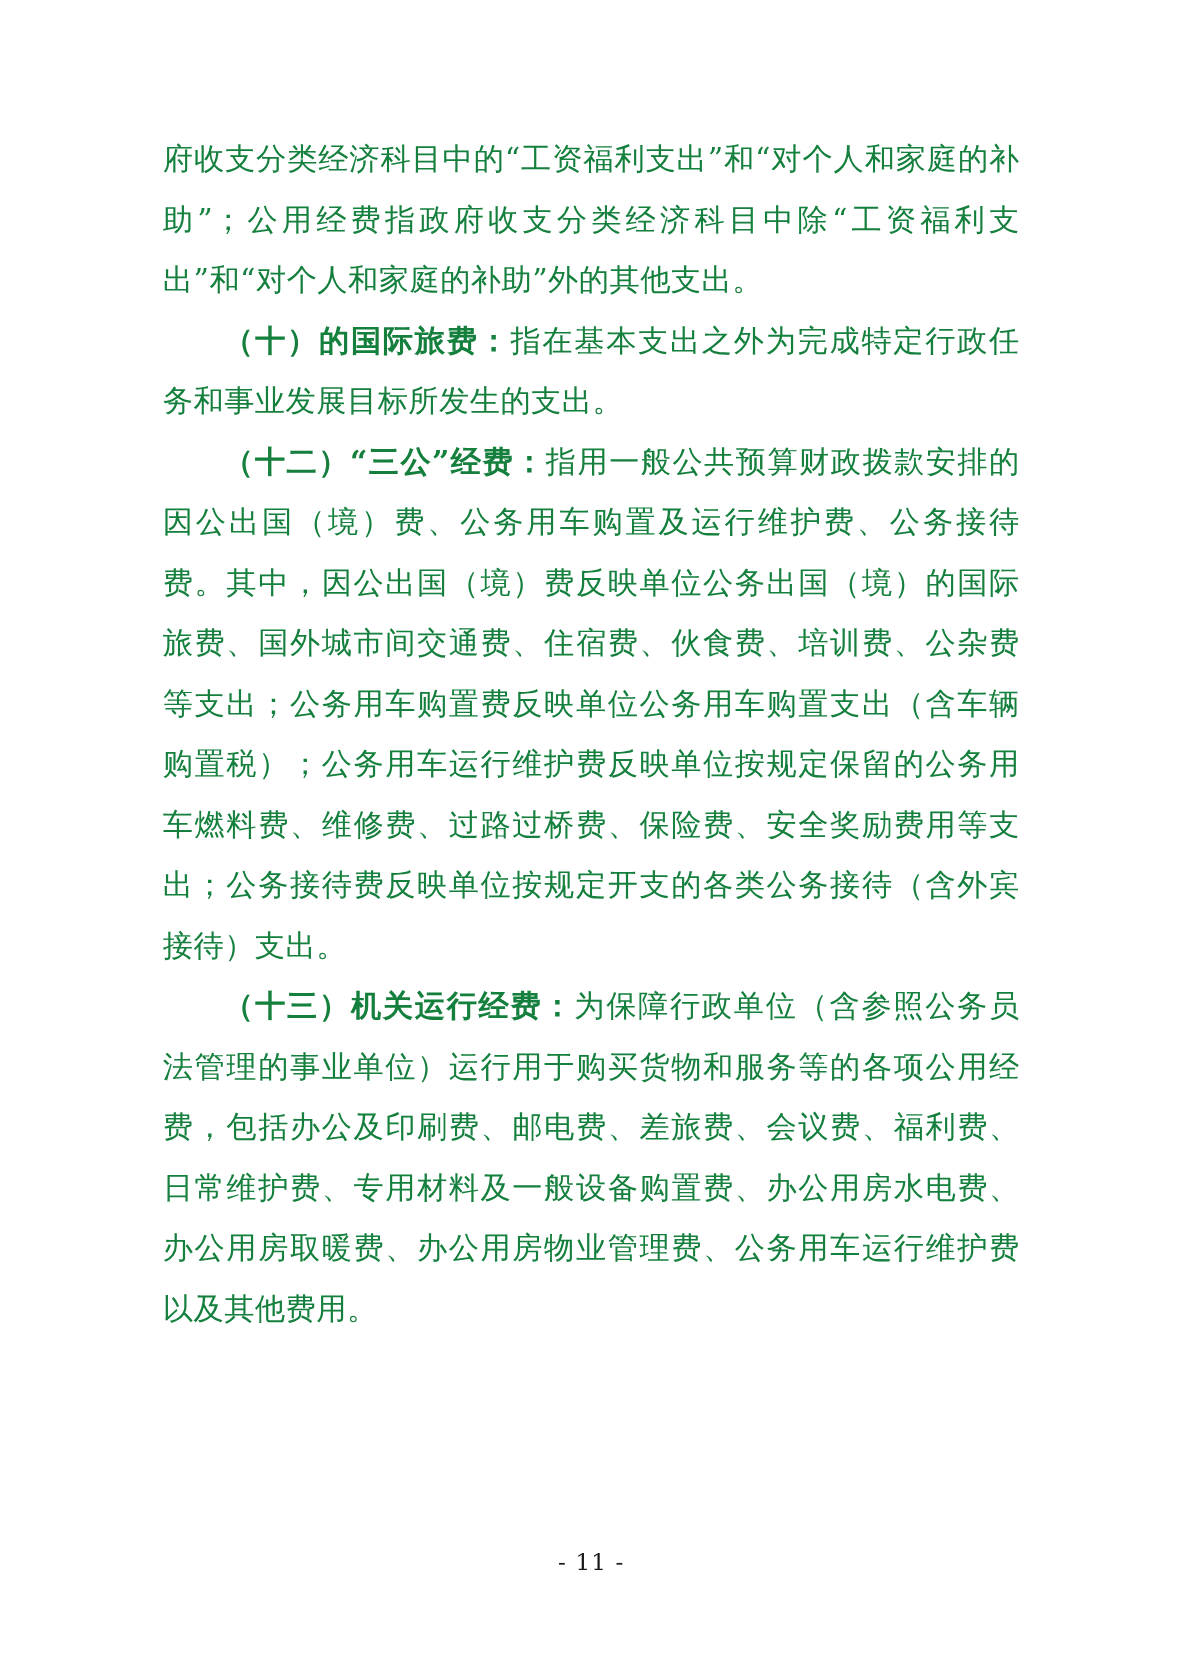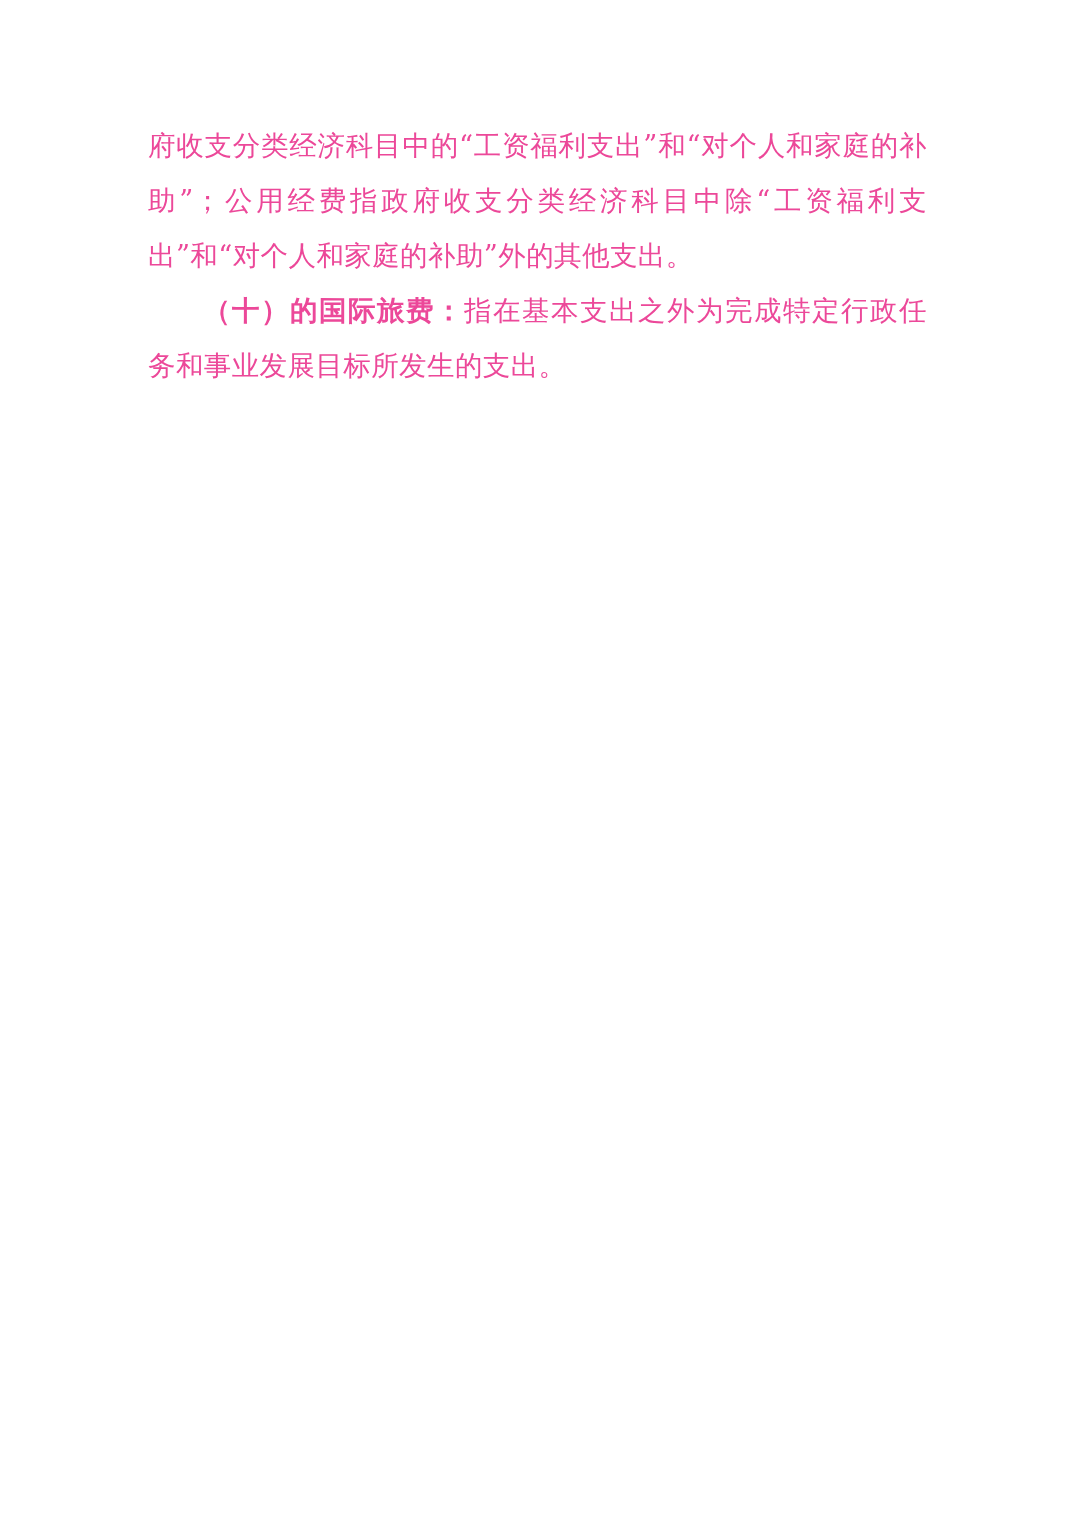--- a/index.html
+++ b/index.html
@@ -19,21 +19,21 @@
   .content {
     position: absolute;
     left: 148px;
     top: 118px;
     width: 779px;
   }
   .para {
     font-family: "DejaVu Serif", "Liberation Serif", serif;
     font-size: 27.5px;
     line-height: 55px;
-    color: #ec4899;
+    color: #15803d;
     text-align: justify;
     text-justify: inter-ideograph;
     margin: 0 0 0 0;
     letter-spacing: 0.4px;
   }
   .para + .para {
     margin-top: 0px;
   }
   .indent {
     text-indent: 55px;
@@ -57,17 +57,20 @@
 <body>
 
 <div class="page">
   <div class="content">
 
     <p class="para"><span>府收支分类经济科目中的“工资福利支出”和“对个人和家庭的补助”；公用经费指政府收支分类经济科目中除“工资福利支出”和“对个人和家庭的补助”外的其他支出。</span></p>
 
     <p class="para indent"><span class="lbl">（十）的国际旅费：</span><span>指在基本支出之外为完成特定行政任务和事业发展目标所发生的支出。</span></p>
 
 
+    <p class="para indent"><span class="lbl">（十二）“三公”经费：</span><span>指用一般公共预算财政拨款安排的因公出国（境）费、公务用车购置及运行维护费、公务接待费。其中，因公出国（境）费反映单位公务出国（境）的国际旅费、国外城市间交通费、住宿费、伙食费、培训费、公杂费等支出；公务用车购置费反映单位公务用车购置支出（含车辆购置税）；公务用车运行维护费反映单位按规定保留的公务用车燃料费、维修费、过路过桥费、保险费、安全奖励费用等支出；公务接待费反映单位按规定开支的各类公务接待（含外宾接待）支出。</span></p>
 
+    <p class="para indent"><span class="lbl">（十三）机关运行经费：</span><span>为保障行政单位（含参照公务员法管理的事业单位）运行用于购买货物和服务等的各项公用经费，包括办公及印刷费、邮电费、差旅费、会议费、福利费、日常维护费、专用材料及一般设备购置费、办公用房水电费、办公用房取暖费、办公用房物业管理费、公务用车运行维护费以及其他费用。</span></p>
 
   </div>
 
+  <div class="footer">- 11 -</div>
 </div>
 
 </body></html>

